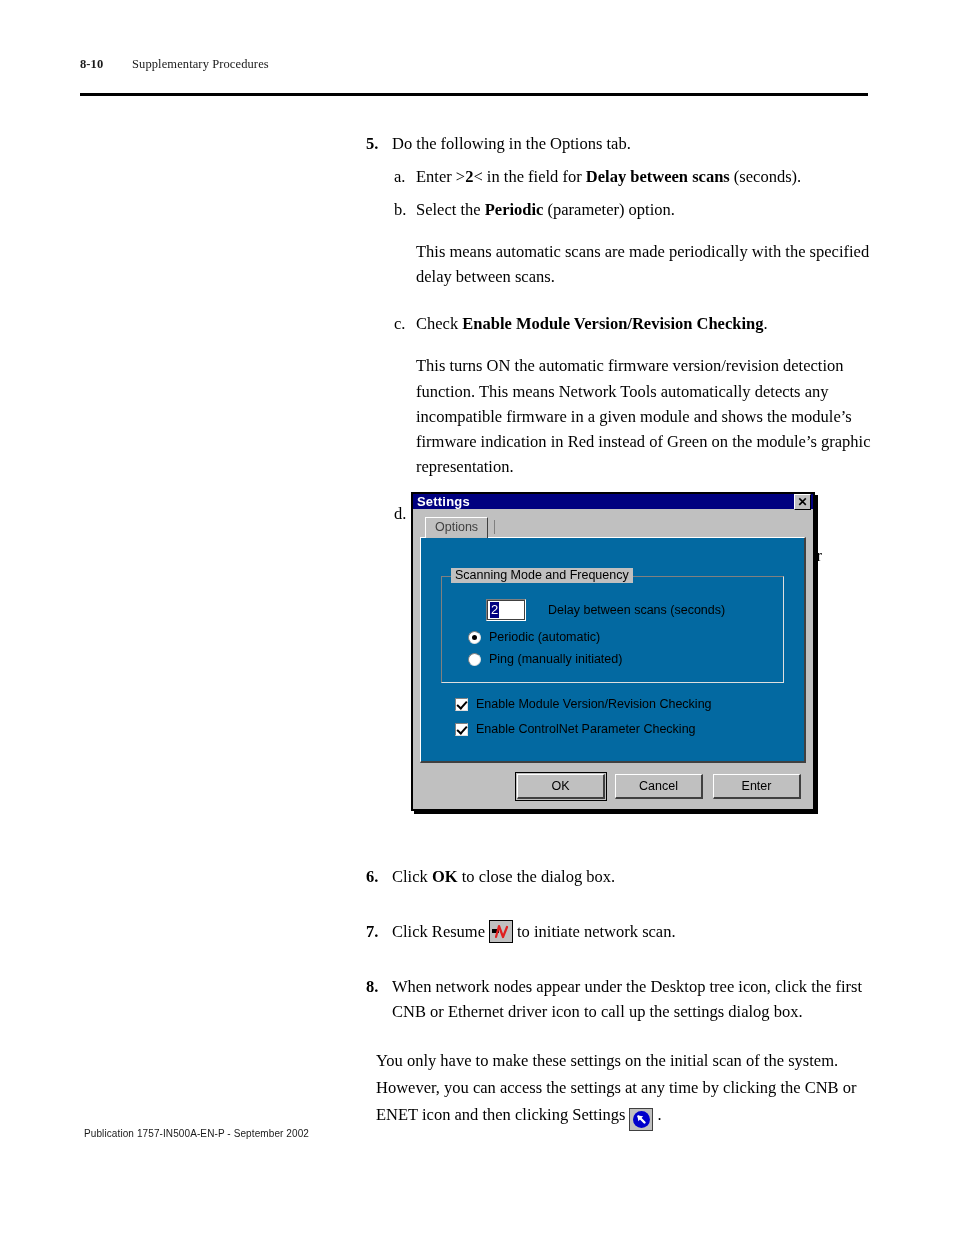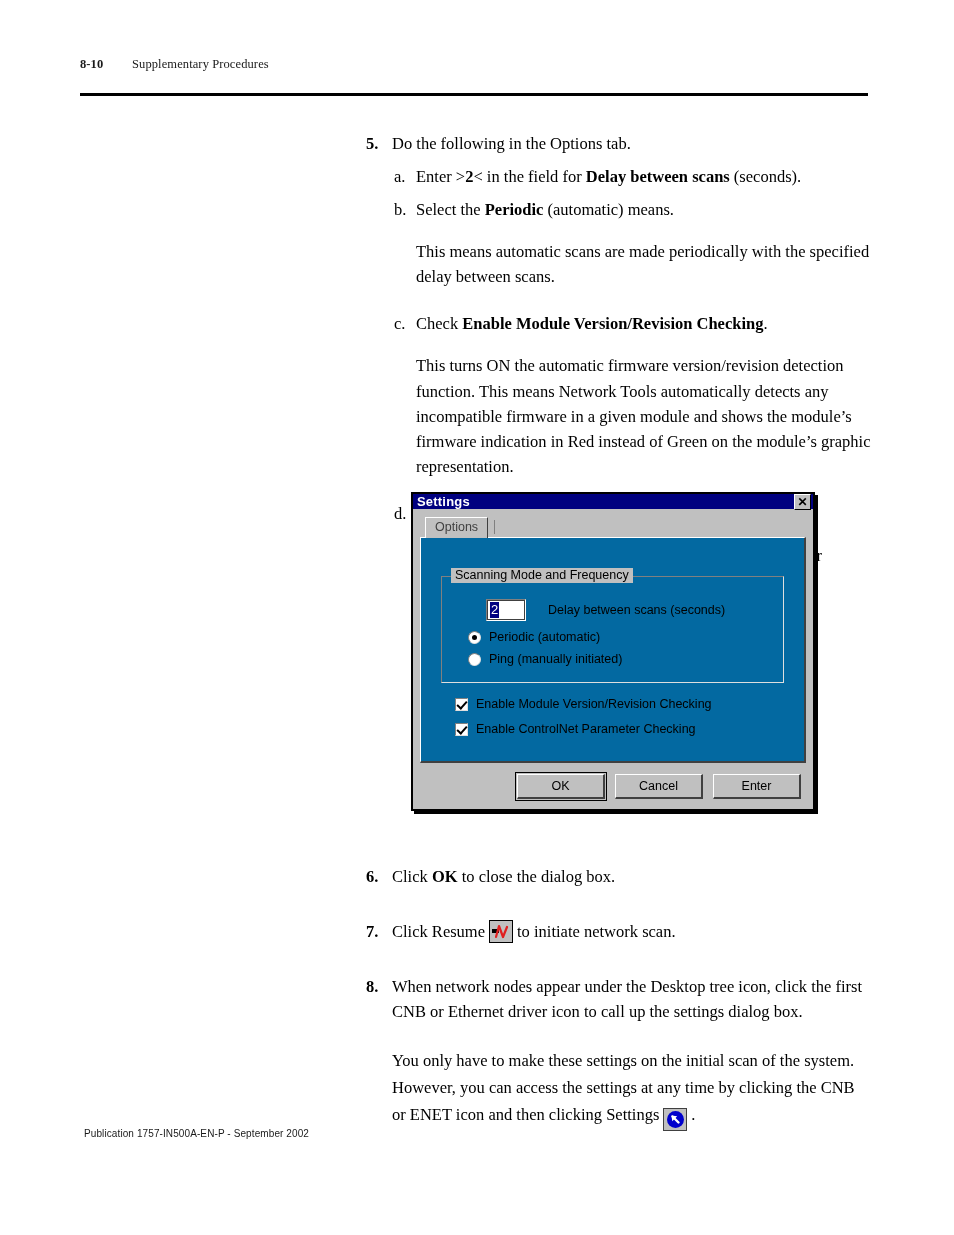--- a/index.html
+++ b/index.html
@@ -406,21 +406,21 @@
     <span class="step-body">Do the following in the Options tab.</span>
   </div>
 
   <div class="substep">
     <span class="letter">a.</span>
     <span class="sub-body"><span>Enter &gt;</span><b>2</b><span>&lt; in the field for </span><b>Delay between scans</b><span> (seconds).</span></span>
   </div>
 
   <div class="substep">
     <span class="letter">b.</span>
-    <span class="sub-body"><span>Select the </span><b>Periodic</b><span> (automatic) means.</span></span>
+    <span class="sub-body"><span>Select the </span><b>Periodic</b><span> (parameter) option.</span></span>
   </div>
   <div class="para">This means automatic scans are made periodically with the specified delay between scans.</div>
 
   <div class="gap-md"></div>
 
   <div class="substep" style="margin-top:0;">
     <span class="letter">c.</span>
     <span class="sub-body"><span>Check </span><b>Enable Module Version/Revision Checking</b><span>.</span></span>
   </div>
   <div class="para">This turns ON the automatic firmware version/revision detection function. This means Network Tools automatically detects any incompatible firmware in a given module and shows the module’s firmware indication in Red instead of Green on the module’s graphic representation.</div>
@@ -511,21 +511,21 @@
           </svg></span><span>to initiate network scan.</span></span>
   </div>
 
   <div class="gap-lg"></div>
 
   <div class="step">
     <span class="num">8.</span>
     <span class="step-body">When network nodes appear under the Desktop tree icon, click the first CNB or Ethernet driver icon to call up the settings dialog box.</span>
   </div>
 
-  <div class="para" style="margin-left:26px; margin-top:24px; line-height:1.62;"><span>You only have to make these settings on the initial scan of the system. However, you can access the settings at any time by clicking the CNB or ENET icon and then clicking Settings</span><span class="inline-icon settings">
+  <div class="para" style="margin-left:10px; margin-top:24px; line-height:1.62;"><span>You only have to make these settings on the initial scan of the system. However, you can access the settings at any time by clicking the CNB or ENET icon and then clicking Settings</span><span class="inline-icon settings">
         <span class="circle">
           <svg width="13" height="13" viewBox="0 0 13 13">
             <polyline points="9.5,9.5 3.5,3.5" stroke="#ffffff" stroke-width="2.4" stroke-linecap="round"></polyline>
             <polygon points="2.4,2.4 8.2,3.3 3.3,8.2" fill="#ffffff"></polygon>
           </svg>
         </span>
       </span><span>.</span></div>
 
 </div>
 

